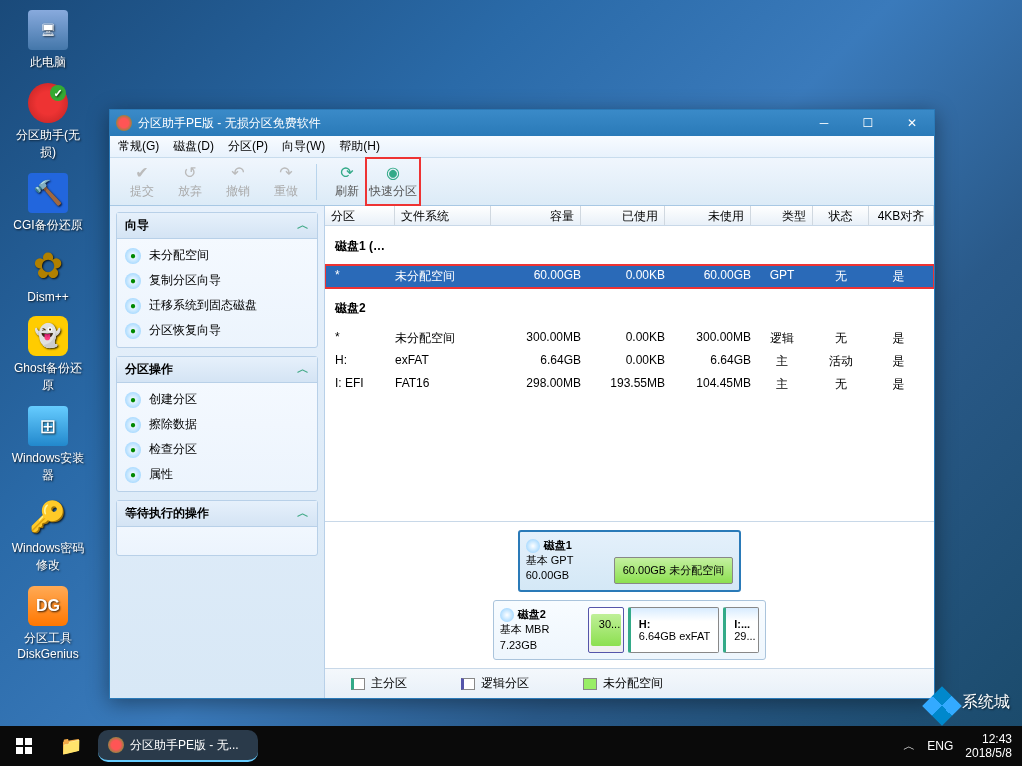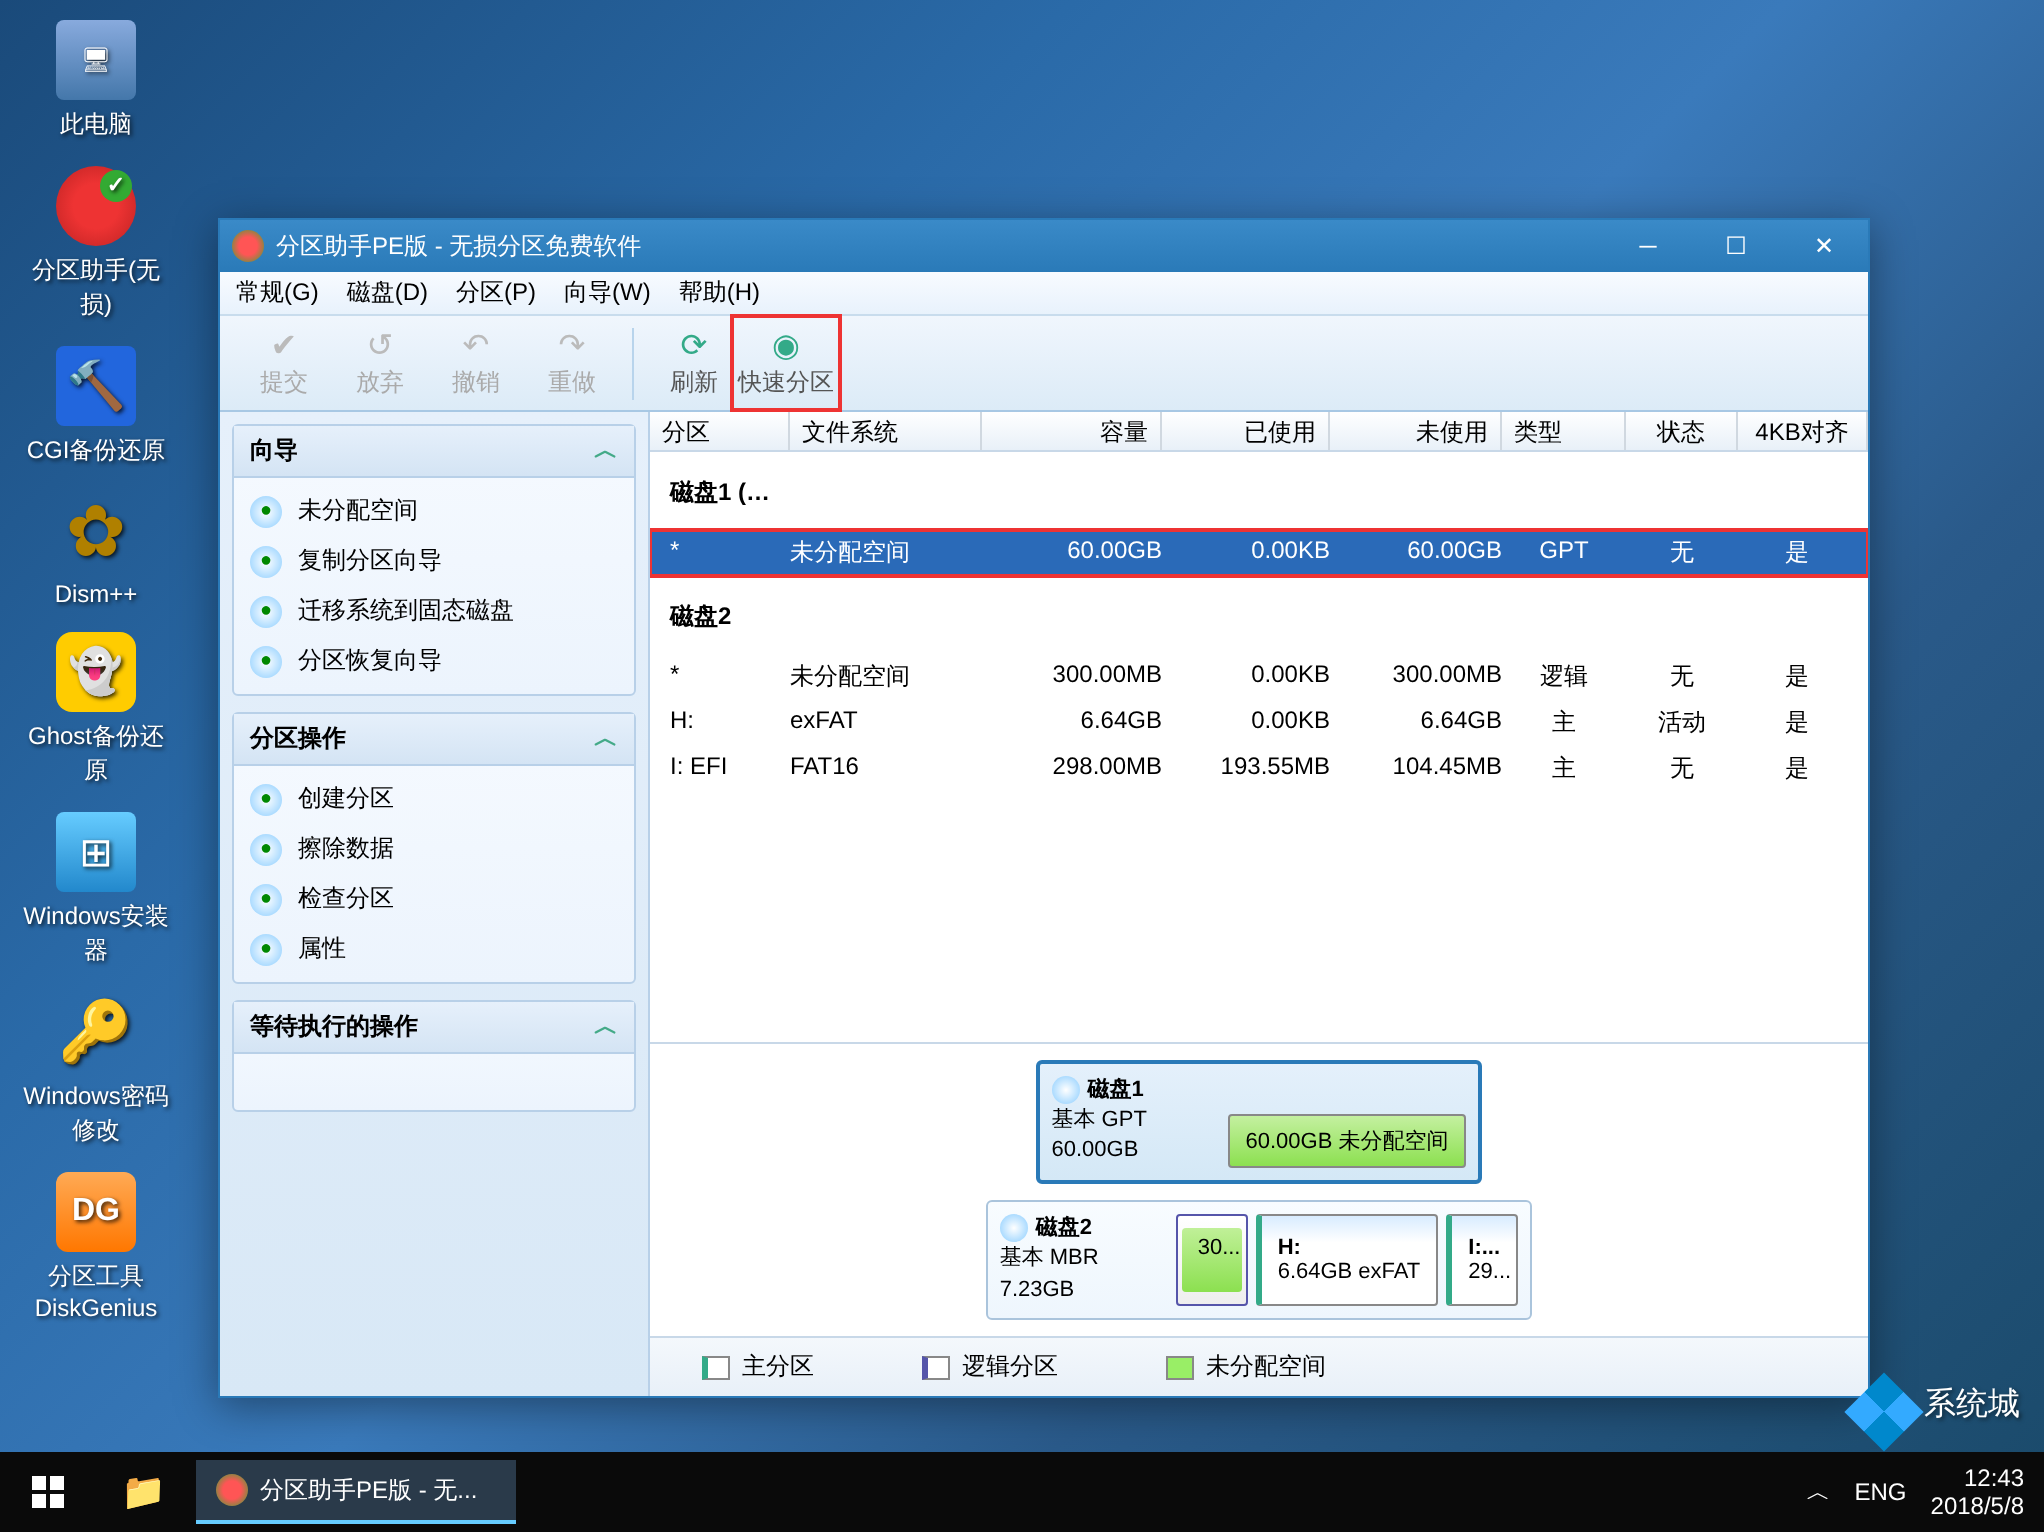--- a/index.html
+++ b/index.html
@@ -97,21 +97,21 @@
   .main-area { flex:1; display:flex; flex-direction:column; }
   .list-header {
     display:flex; background:linear-gradient(#fff,#e8f0f8); border-bottom:1px solid #c8d8e8; height:20px;
   }
   .list-header > div { border-right:1px solid #d0d8e0; padding:2px 6px; }
   .col-part { width:70px;}
   .col-fs { width:96px;}
   .col-cap { width:90px; text-align:right;}
   .col-used { width:84px; text-align:right;}
   .col-free { width:86px; text-align:right;}
-  .col-type { width:62px; text-align:left;}
+  .col-type { width:62px; text-align:right;}
   .col-stat { width:56px; text-align:center;}
   .col-4k { flex:1; text-align:center;}
 
   .disk-list { padding:0; overflow:auto; }
   .disk-title { font-weight:bold; padding:12px 10px 10px; }
   .row { display:flex; padding:3px 6px; }
   .row.selected { background:#2a6ab8; color:#fff; outline:2px solid #e33; outline-offset:-1px;}
   .row > div { }
   .row .c0 { width:64px; padding-left:4px;}
   .row .c1 { width:96px;}
@@ -154,21 +154,21 @@
   
   .taskbar {
     position:absolute; bottom:0; left:0; right:0; height:40px;
     background:#0a0a0a; display:flex; align-items:center; color:#fff;
   }
   .start { width:48px; height:40px; display:flex;align-items:center;justify-content:center; cursor:pointer;}
   .start svg { width:16px;height:16px;}
   .task-icon { width:48px;height:40px;display:flex;align-items:center;justify-content:center;cursor:pointer; font-size:18px;}
   .task-app {
     height:32px; background:#2a3a4a; border-bottom:2px solid #6cf; margin:4px 2px;
-    display:flex; align-items:center; padding:0 10px; gap:6px; cursor:pointer; min-width:160px;
+    display:flex; align-items:center; padding:0 10px; gap:6px; cursor:pointer; min-width:160px;border-radius:10px;
   }
   .task-app .aicon { width:16px;height:16px;background:radial-gradient(#f55 40%,#3a3);border-radius:50%;}
   .tray { margin-left:auto; display:flex; align-items:center; gap:12px; padding:0 10px; font-size:12px;}
   .tray .clock { text-align:right; line-height:1.2;}
 
   .watermark {
     position:absolute; right:12px; bottom:46px; color:#fff; font-size:16px;
     display:flex;gap:6px; text-shadow:1px 1px 2px rgba(0,0,0,.6);
   }
   .watermark .logo {

